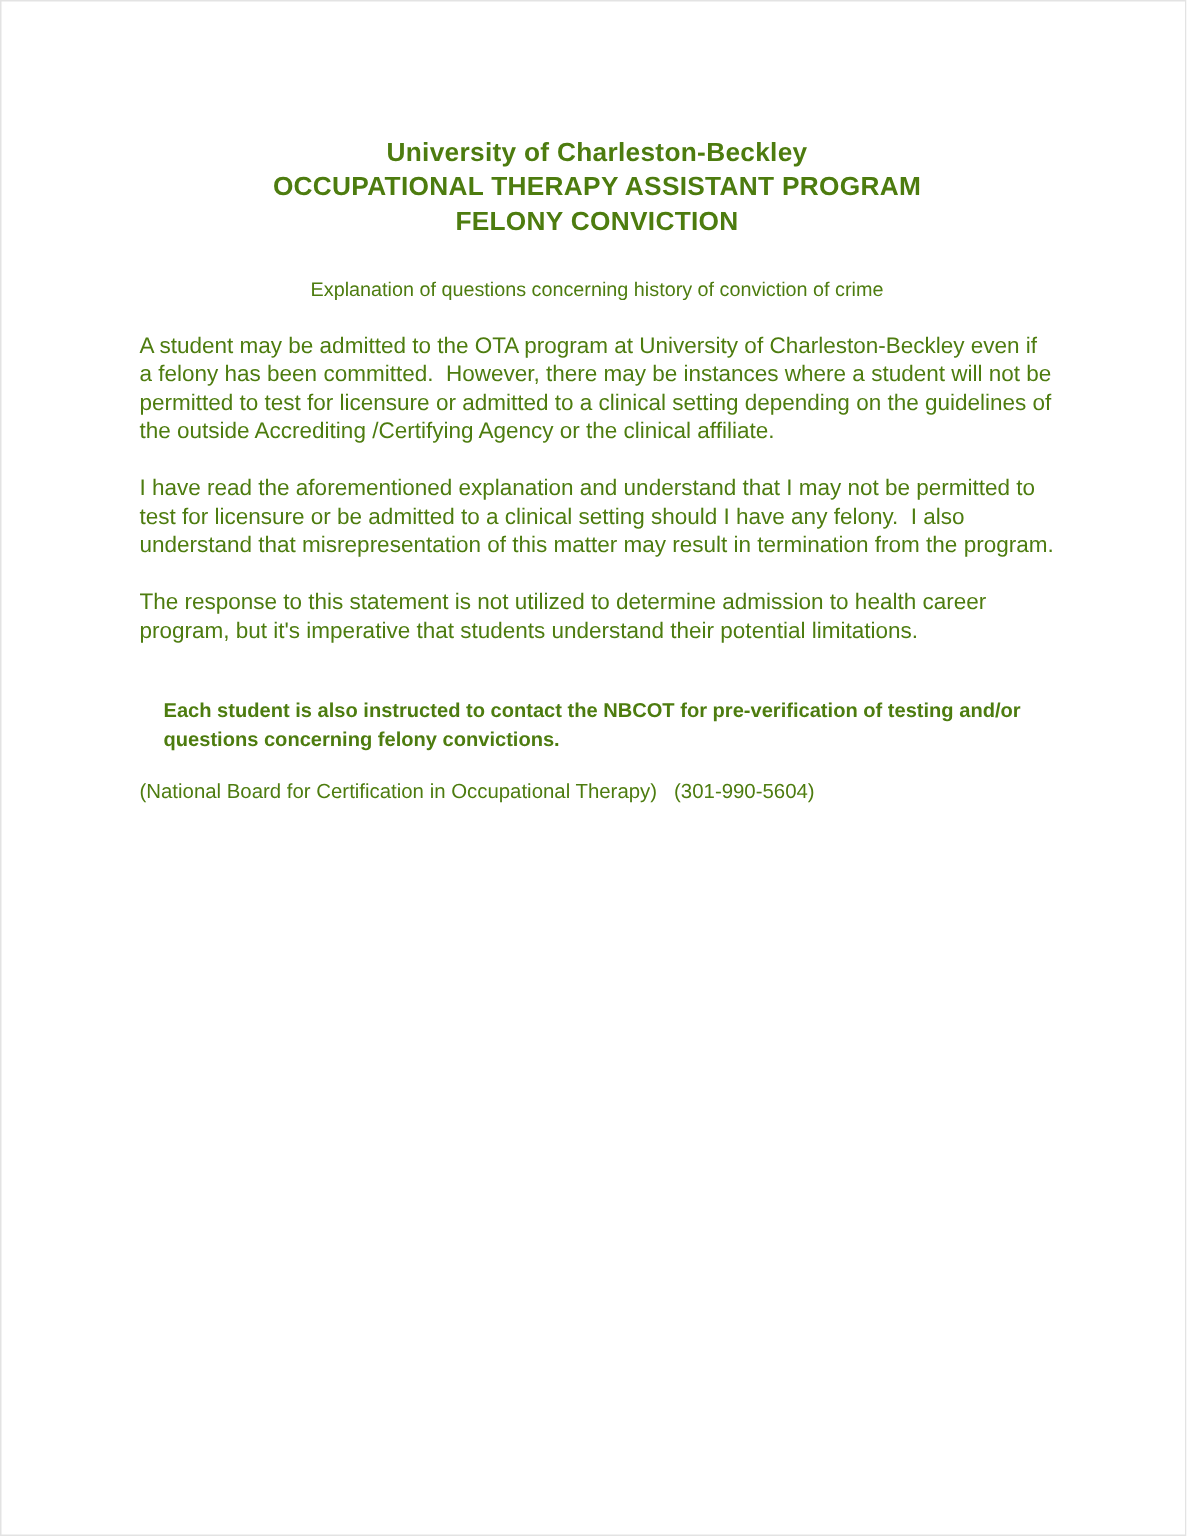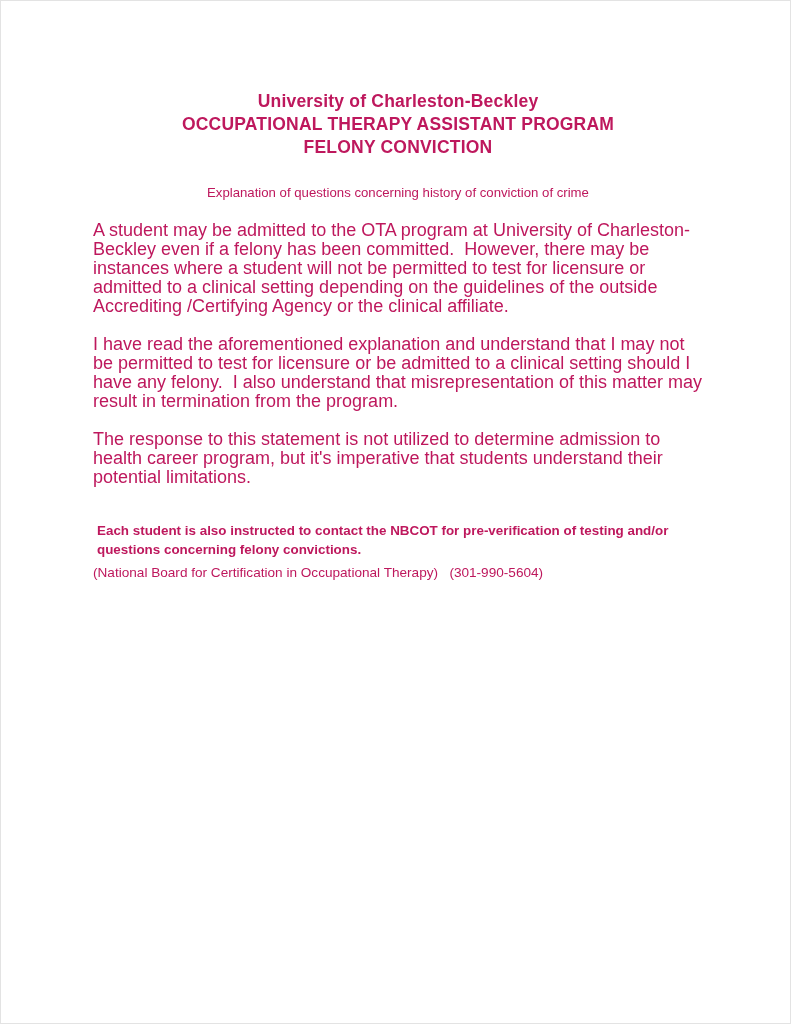--- a/index.html
+++ b/index.html
@@ -7,21 +7,21 @@
     padding: 0;
     background: #ffffff;
   }
   .page {
     position: relative;
     width: 791px;
     height: 1024px;
     background: #ffffff;
     box-shadow: inset 0 0 0 1px #e3e3e3;
     font-family: "Liberation Sans", "DejaVu Sans", sans-serif;
-    color: #be185d;
+    color: #4d7c0f;
     box-sizing: border-box;
     overflow: hidden;
   }
   .content {
     position: absolute;
     left: 93px;
     top: 0;
     width: 610px;
   }
   .title-block {
@@ -34,32 +34,32 @@
   }
   .subtitle-block {
     margin-top: 24px;
     text-align: center;
     font-weight: normal;
     font-size: 13.2px;
     line-height: 20px;
   }
   .body-paragraph {
     margin: 17px 0 0 0;
-    font-size: 18px;
+    font-size: 15px;
     line-height: 19px;
     white-space: pre-wrap;
   }
   .body-paragraph.p-gap-lg {
     margin-top: 19px;
   }
   .notice-block {
     margin-top: 34px;
   }
   .notice-bold {
-    margin: 4px;
+    margin: 16px;
     font-weight: bold;
     font-size: 13.4px;
     line-height: 19px;
     white-space: pre-wrap;
     max-width: 575px;
   }
   .contact-line {
     margin: 0;
     font-size: 13.6px;
     line-height: 19px;

